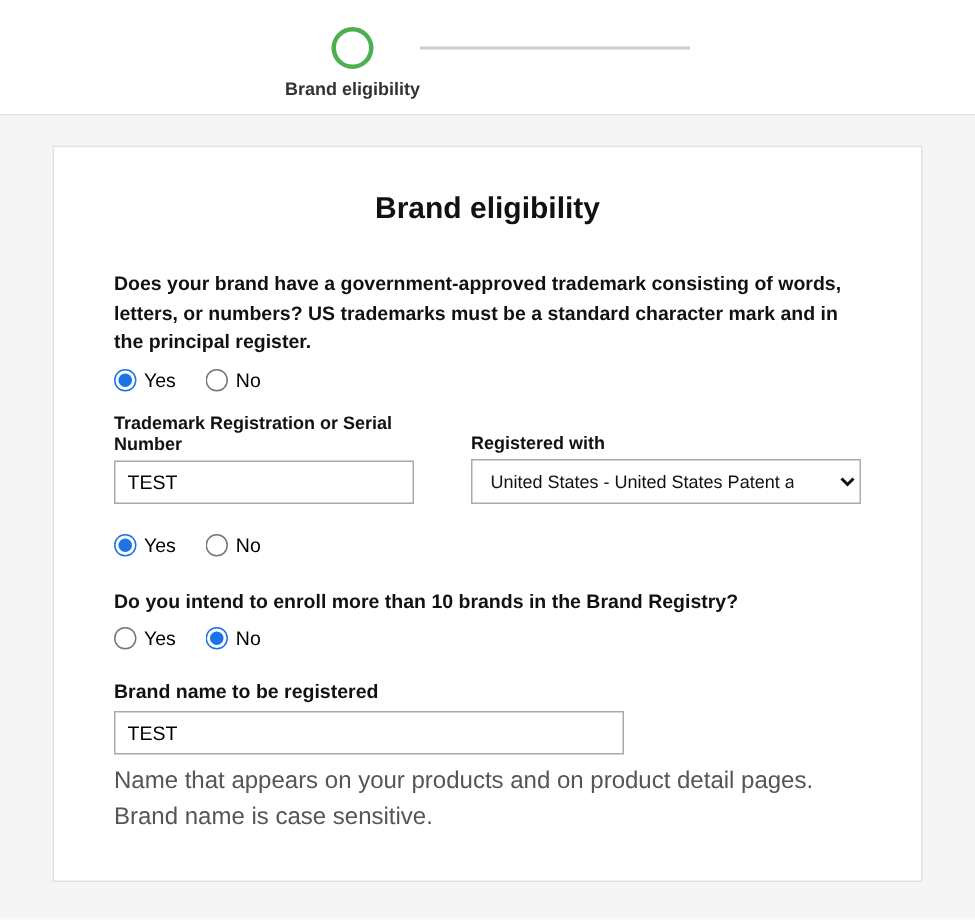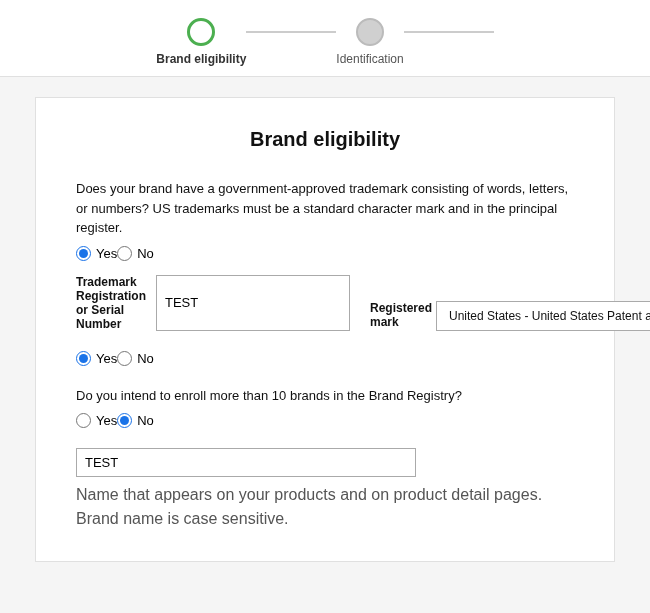--- a/index.html
+++ b/index.html
@@ -79,39 +79,40 @@
       font-weight: bold;
       text-align: center;
       margin-bottom: 28px;
       color: #111;
     }
     .question-block {
       margin-bottom: 20px;
     }
     .question-text {
       font-size: 13px;
-      font-weight: normal;
+      font-weight: bold;
       color: #111;
       line-height: 1.5;
       margin-bottom: 8px;
     }
     .radio-group {
       display: flex;
+      gap: 20px;
       margin-top: 6px;
     }
     
     .form-row {
       display: flex;
       gap: 20px;
       margin-top: 14px;
       align-items: flex-end;
     }
     .form-group {
       display: flex;
-      flex-direction: row;
+      flex-direction: column;
       gap: 4px;
     }
     .form-group label {
       font-size: 12px;
       font-weight: bold;
       color: #111;
     }
     .form-group input[type="text"] {
       border: 1px solid #aaa;
       padding: 6px 8px;
@@ -174,24 +175,20 @@
 <div class="page-wrapper">
 
   <div class="stepper">
 
     <div class="step-item">
       <div class="circle-active"></div>
       <div class="step-label active">Brand eligibility</div>
     </div>
     <div class="step-connector"></div>
 
-    <div class="step-item">
-      <div class="circle-inactive"></div>
-      <div class="step-label">Identification</div>
-    </div>
     <div class="step-connector"></div>
 
   </div>
 
   <div class="content-card">
     <div class="page-title">Brand eligibility</div>
 
     <div class="question-block">
       <div class="question-text">Does your brand have a government-approved trademark consisting of words, letters, or numbers? US trademarks must be a standard character mark and in the principal register.</div>
       <div class="radio-group">
@@ -204,21 +201,21 @@
           <span>No</span>
         </label>
       </div>
 
       <div class="form-row">
         <div class="form-group">
           <label>Trademark Registration or Serial Number</label>
           <input type="text" value="TEST" style="">
         </div>
         <div class="form-group">
-          <label>Registered mark</label>
+          <label>Registered with</label>
           <select>
             <option>United States - United States Patent and Trademark Office</option>
           </select>
         </div>
       </div>
     </div>
 
     <div class="question-block">
       <div class="radio-group">
         <label class="custom-radio">
@@ -240,18 +237,19 @@
           <span>Yes</span>
         </label>
         <label class="custom-radio">
           <input type="radio" class="custom-radio-input" name="q3" checked="" style="">
           <span>No</span>
         </label>
       </div>
     </div>
 
     <div class="brand-name-block">
+      <label>Brand name to be registered</label>
       <input type="text" value="TEST" style="">
       <div class="hint-text">Name that appears on your products and on product detail pages. Brand name is case sensitive.</div>
     </div>
 
   </div>
 </div>
 
 </body></html>

